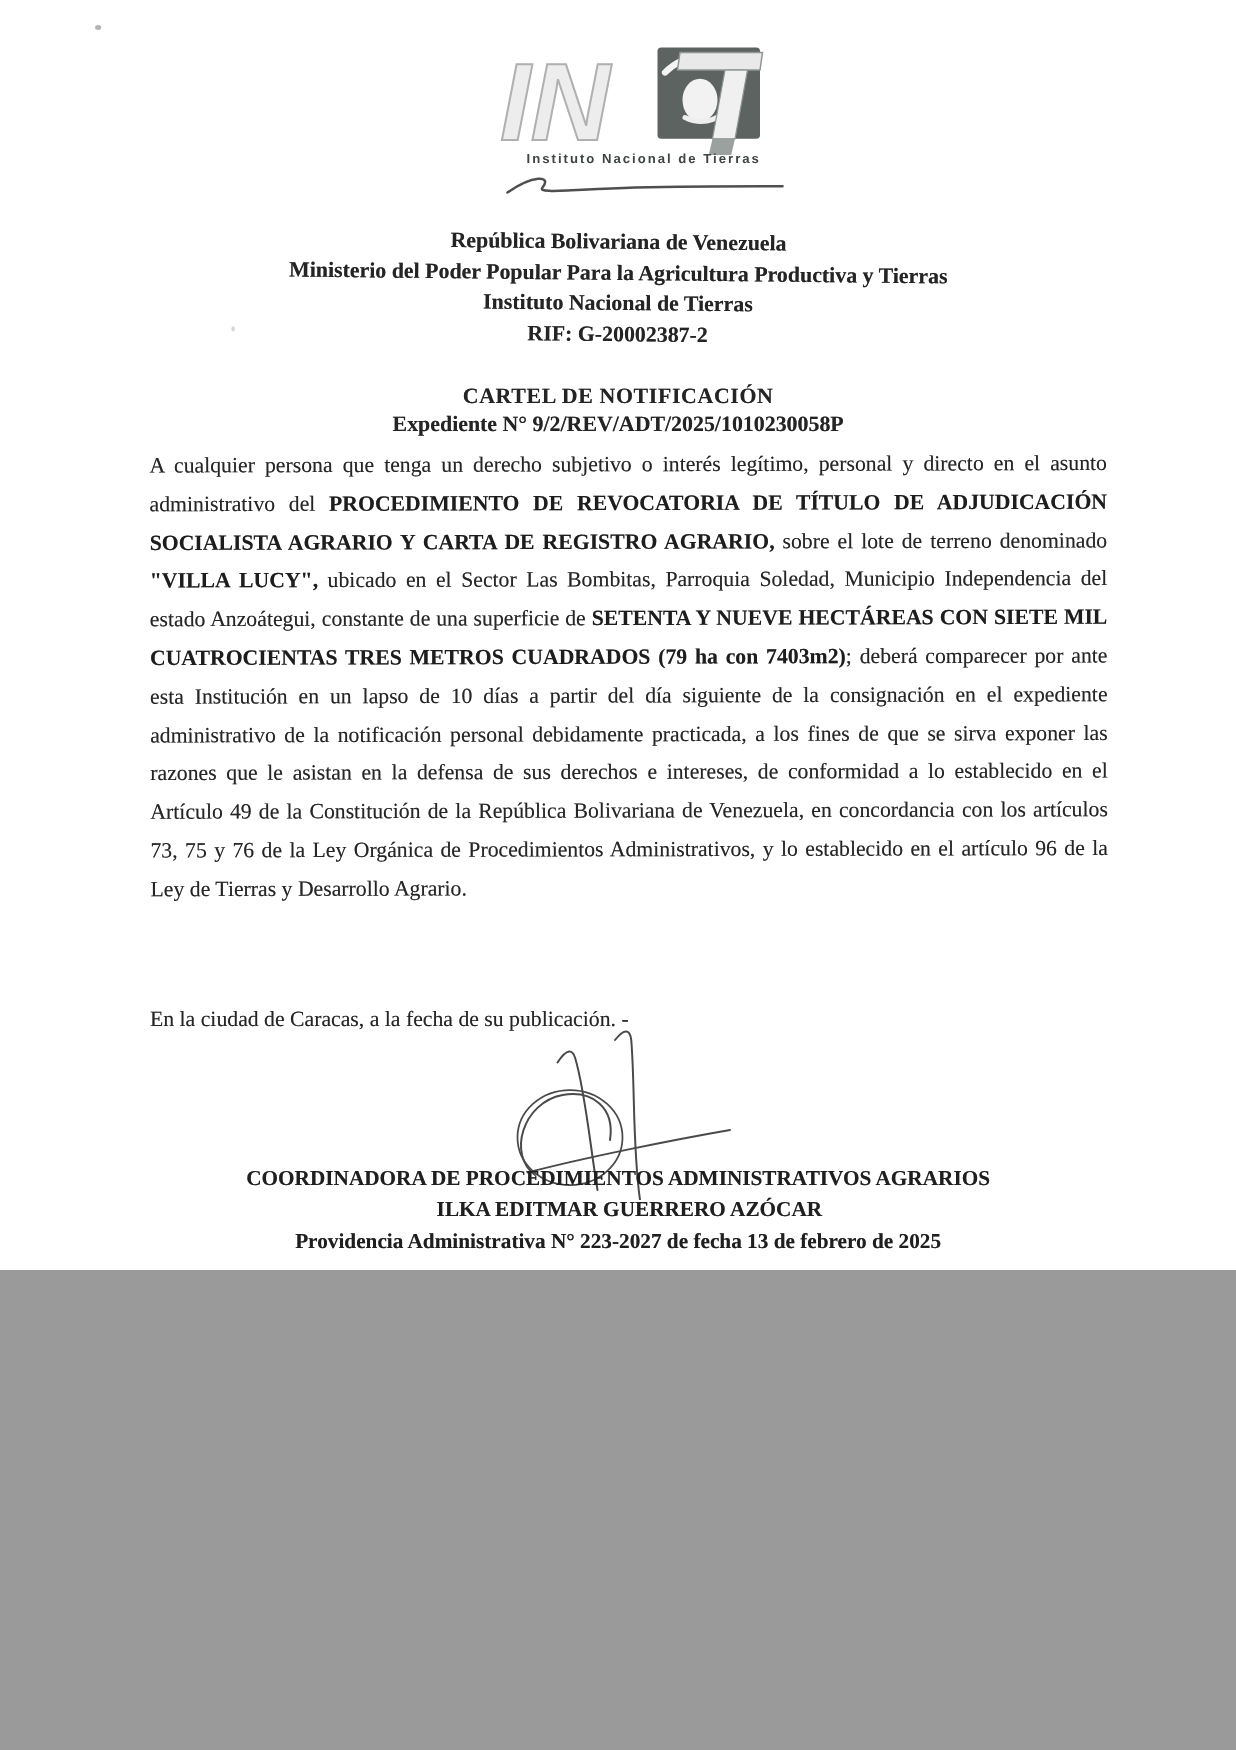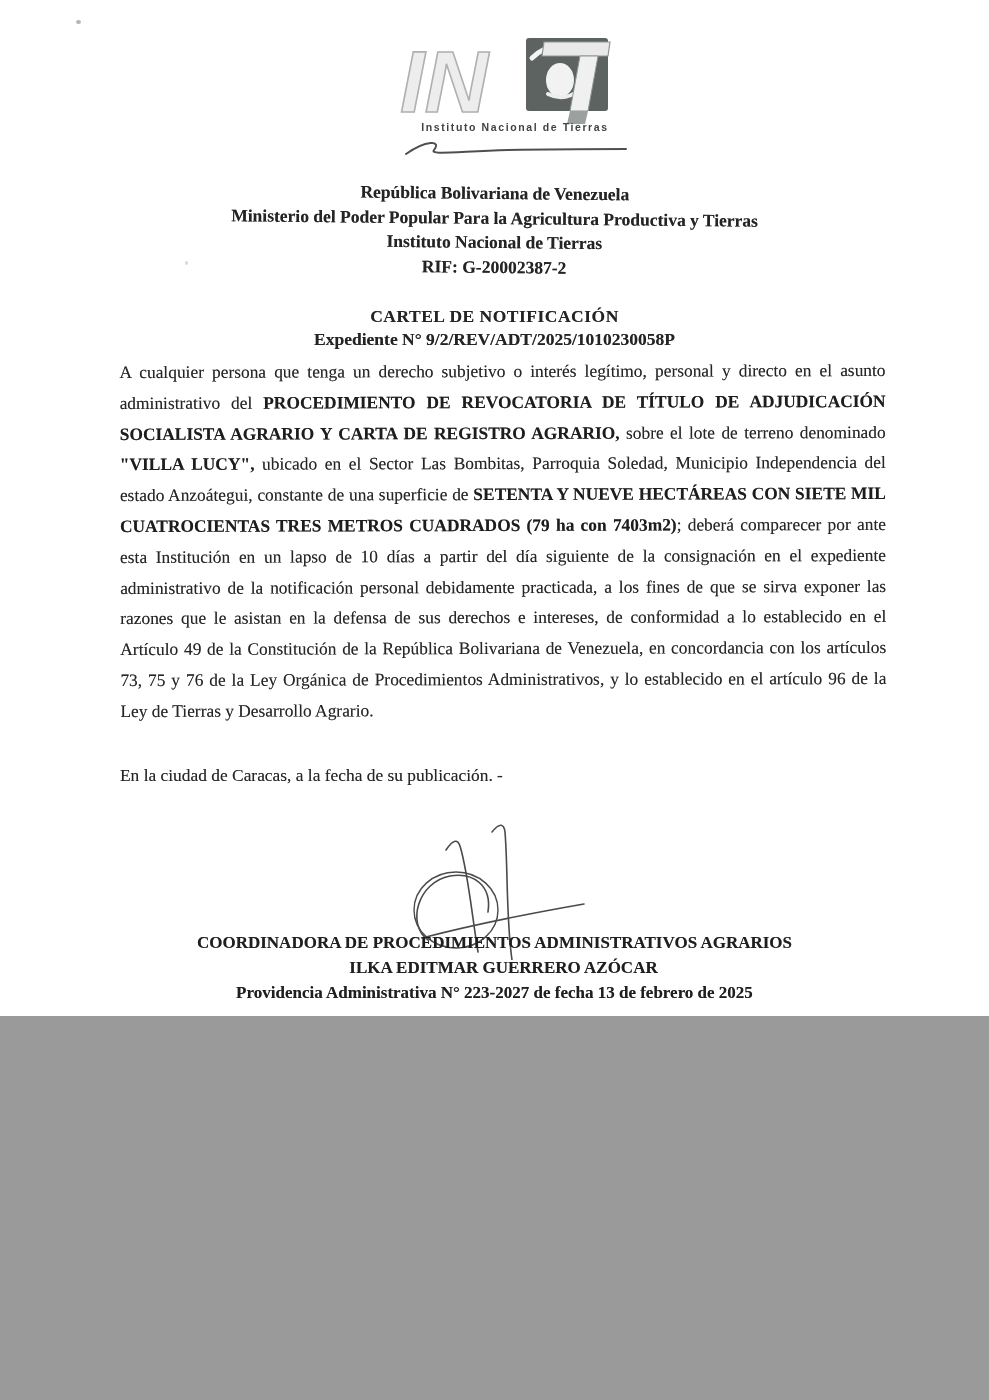--- a/index.html
+++ b/index.html
@@ -67,21 +67,21 @@
     <div class="hdr">Instituto Nacional de Tierras</div>
     <div class="hdr">RIF: G-20002387-2</div>
   </div>
 
   <div class="abs center" style="top:280px;margin-top:25px;">
     <div class="ttl" style="letter-spacing:.5px;">CARTEL DE NOTIFICACIÓN</div>
     <div class="ttl">Expediente N° 9/2/REV/ADT/2025/1010230058P</div>
   </div>
 
   <div class="abs bodytext" style="left:120px;top:356px;width:766px;transform:rotate(-0.15deg);"><span>A cualquier persona que tenga un derecho subjetivo o interés legítimo, personal y directo en el asunto administrativo del </span><span class="b">PROCEDIMIENTO DE REVOCATORIA DE TÍTULO DE ADJUDICACIÓN SOCIALISTA AGRARIO Y CARTA DE REGISTRO AGRARIO,</span><span> sobre el lote de terreno denominado </span><span class="b">"VILLA LUCY",</span><span> ubicado en el Sector Las Bombitas, Parroquia Soledad, Municipio Independencia del estado Anzoátegui, constante de una superficie de </span><span class="b">SETENTA Y NUEVE HECTÁREAS CON SIETE MIL CUATROCIENTAS TRES METROS CUADRADOS (79 ha con 7403m2)</span><span>; deberá comparecer por ante esta Institución en un lapso de 10 días a partir del día siguiente de la consignación en el expediente administrativo de la notificación personal debidamente practicada, a los fines de que se sirva exponer las razones que le asistan en la defensa de sus derechos e intereses, de conformidad a lo establecido en el Artículo 49 de la Constitución de la República Bolivariana de Venezuela, en concordancia con los artículos 73, 75 y 76 de la Ley Orgánica de Procedimientos Administrativos, y lo establecido en el artículo 96 de la Ley de Tierras y Desarrollo Agrario.</span></div>
-  <div class="abs closing" style="left:120px;top:760px;width:766px;">En la ciudad de Caracas, a la fecha de su publicación. -</div>
+  <div class="abs closing" style="left:120px;top:800px;width:766px;">En la ciudad de Caracas, a la fecha de su publicación. -</div>
 
   <svg class="abs" style="left:388px;top:820px;" width="215" height="140" viewBox="0 0 215 140">
     <g fill="none" stroke="#4a4a4a" stroke-width="1.6" stroke-linecap="round">
       <ellipse cx="68" cy="90" rx="42" ry="38" stroke-width="1.4"></ellipse>
       <path d="M40,120 C18,104 30,62 62,56 C86,52 104,66 100,92"></path>
       <path d="M58,30 C66,18 70,20 72,26 C80,52 84,96 90,132"></path>
       <path d="M104,12 C112,2 116,4 117,12 C120,48 118,98 124,140"></path>
       <path d="M34,118 C80,106 150,92 196,84"></path>
     </g>
   </svg>

